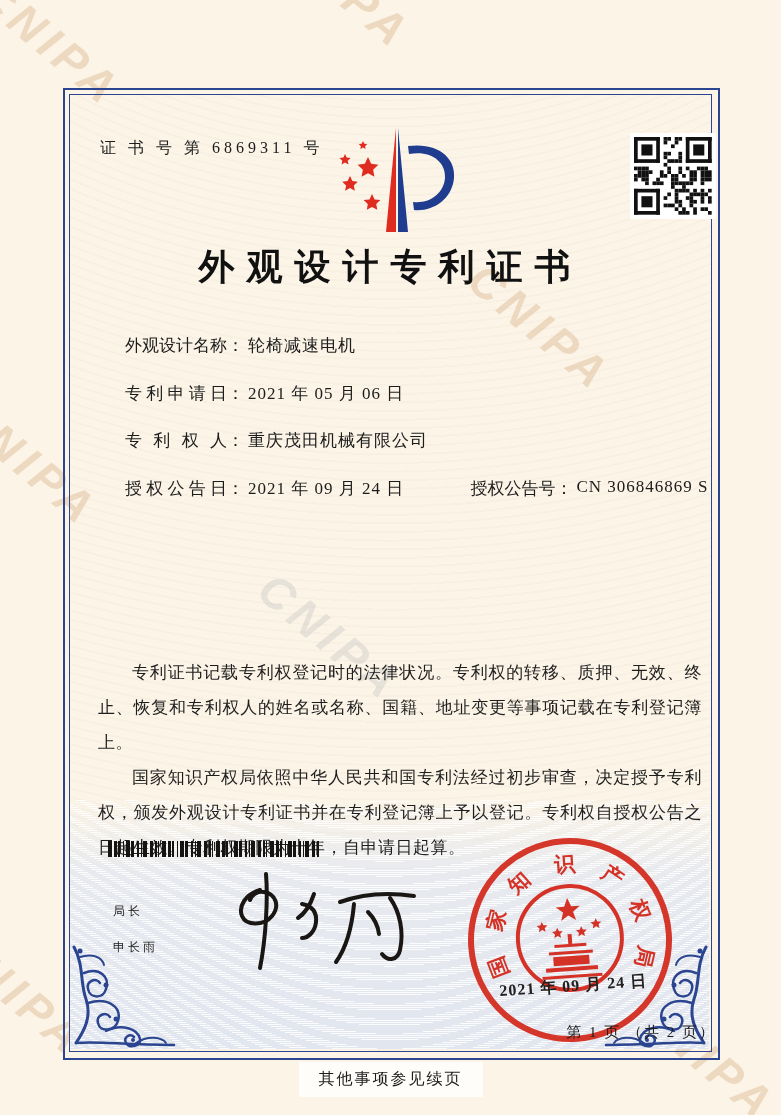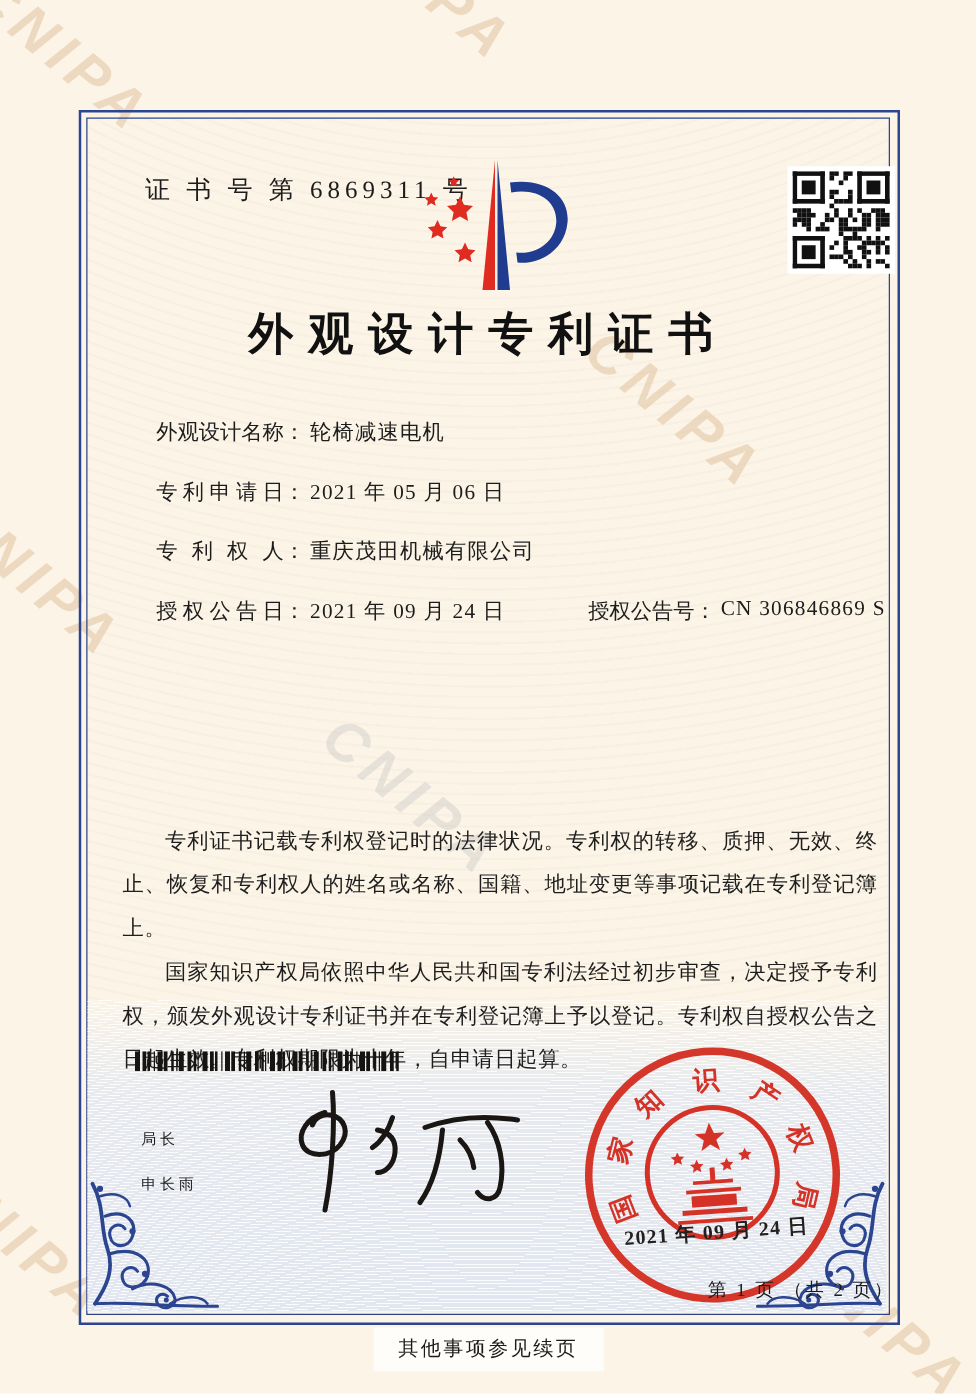--- a/index.html
+++ b/index.html
@@ -38,22 +38,22 @@
   
   .guilloche{
     position:absolute;left:70px;top:800px;width:639px;height:249px;
     background:
       repeating-radial-gradient(160% 110% at 50% 185%,
         rgba(255,255,255,0.85) 0 2px, rgba(0,0,0,0) 2px 8px),
       linear-gradient(to bottom,
         rgba(228,232,240,0) 0%, rgba(228,232,240,0.85) 30%, #e2e6ef 100%);
   }
   .cert-no{
-    position:absolute;left:116px;top:138px;
-    font-size:20px;letter-spacing:4px;
+    position:absolute;left:100px;top:138px;
+    font-size:16px;letter-spacing:4px;
   }
   .qr{position:absolute;left:630px;top:133px;width:86px;height:86px;background:#fff;
       display:flex;align-items:center;justify-content:center;}
   .logo{position:absolute;left:330px;top:124px;width:135px;height:112px;}
   .title{
     position:absolute;left:0;top:243px;width:781px;
     text-align:center;font-size:36px;font-weight:bold;
     letter-spacing:12px;color:#111;
   }
   .fields{position:absolute;left:100px;top:334px;width:600px;font-size:17px;}

